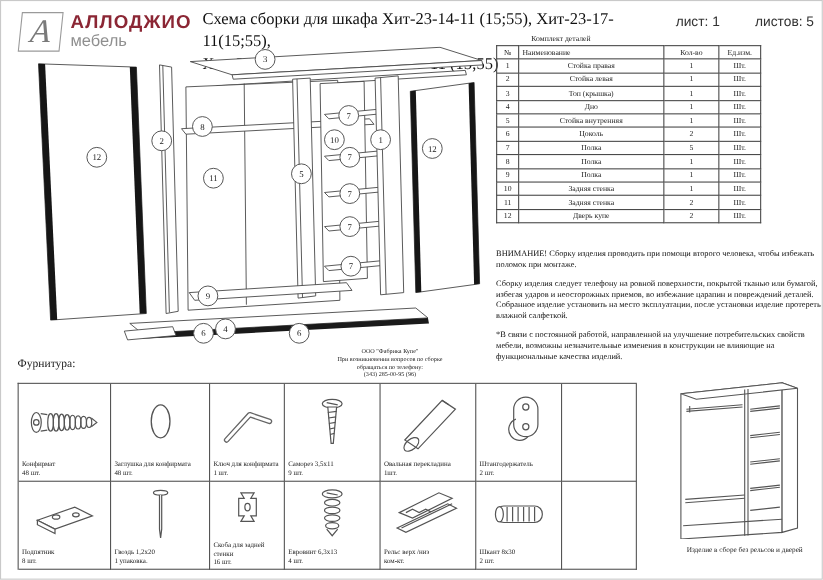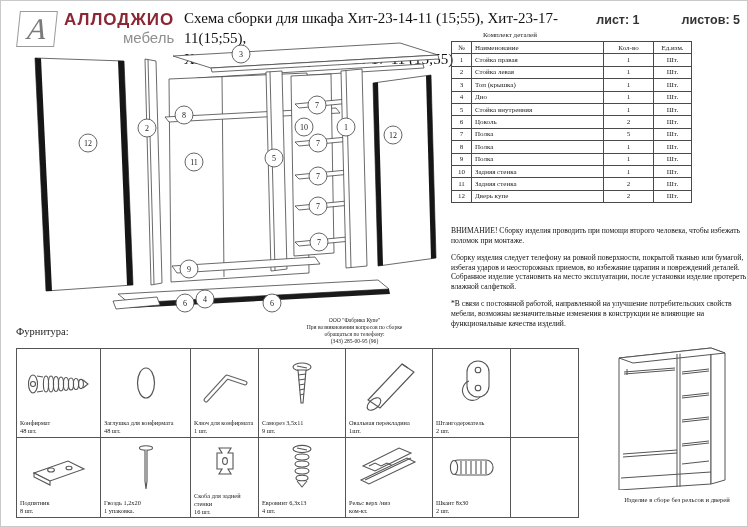--- a/index.html
+++ b/index.html
@@ -9,34 +9,34 @@
 
   
   .logo{position:absolute;left:18px;top:11px;display:flex;align-items:flex-start;gap:8px;}
   .monogram{width:36px;height:34px;border:1px solid #9a9a9a;position:relative;
             font-family:"Liberation Serif",serif;font-style:italic;font-size:30px;color:#7a7a7a;
             display:flex;align-items:center;justify-content:center;transform:skewX(-6deg);}
   .brand-txt{line-height:1;}
   .brand-name{font-family:"Liberation Sans",sans-serif;font-weight:bold;font-size:17px;
               letter-spacing:1px;color:#8b2634;}
   .brand-sub{font-family:"Liberation Sans",sans-serif;font-size:15px;color:#8f8f8f;
-             text-align:right;margin-top:2px;}
+             text-align:left;margin-top:2px;}
   .title{position:absolute;left:184px;top:8px;width:392px;font-size:15px;line-height:1.35;color:#111;}
   .sheet-info{position:absolute;right:8px;top:13px;font-family:"Liberation Sans",sans-serif;
-              font-size:12.5px;color:#333;display:flex;gap:42px;font-weight:bold;}
+              font-size:12.5px;color:#333;display:flex;gap:32px;}
 
   
   .diagram{position:absolute;left:10px;top:42px;}
 
   
   .parts{position:absolute;left:451px;top:31px;width:294px;}
   .parts-caption{font-size:7px;margin-bottom:2px;padding-left:32px;}
   table.parts-table{border-collapse:collapse;width:240px;font-size:7px;table-layout:fixed;}
   table.parts-table th,table.parts-table td{border:0.8px solid #4a4a4a;padding:0 3px;height:11.4px;
-      font-weight:normal;overflow:hidden;white-space:nowrap;}
+      font-weight:normal;overflow:hidden;white-space:nowrap;text-align:center;}
   table.parts-table th{text-align:left;}
   table.parts-table th:first-child,table.parts-table td:first-child{text-align:center;}
   table.parts-table th:nth-child(3),table.parts-table td:nth-child(3){text-align:center;}
   table.parts-table th:nth-child(4),table.parts-table td:nth-child(4){text-align:center;}
 
   
   .notes{position:absolute;left:451px;top:226px;width:296px;font-size:7.6px;line-height:1.26;color:#111;}
   .notes .gap{height:8px;}
 
   

